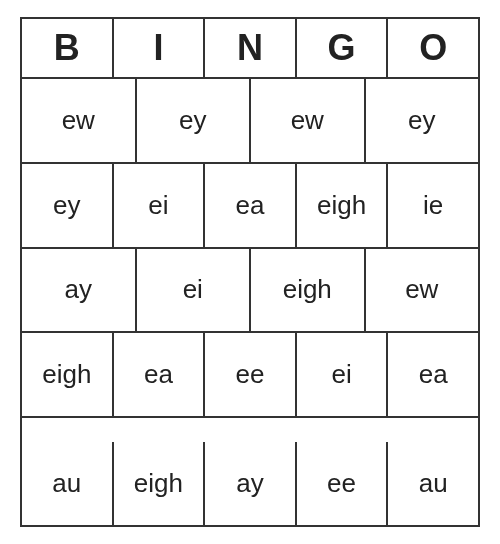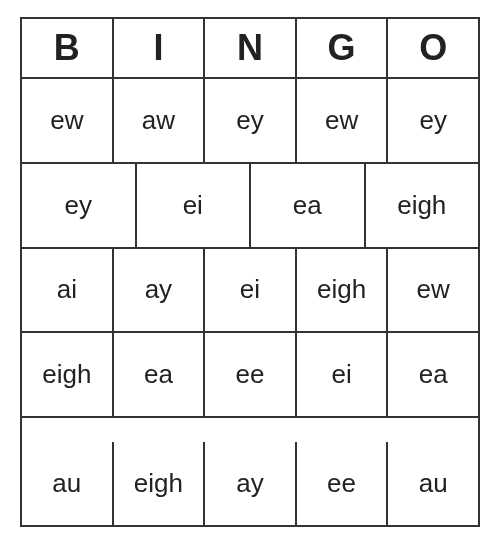--- a/index.html
+++ b/index.html
@@ -87,33 +87,32 @@
   <div class="bingo-header">
   <div class="bingo-header-cell">B</div>
       <div class="bingo-header-cell">I</div>
       <div class="bingo-header-cell">N</div>
       <div class="bingo-header-cell">G</div>
       <div class="bingo-header-cell">O</div>
     </div>
   <div class="bingo-body">
   <div class="bingo-row">
         <div class="bingo-cell">ew</div>
-        <div class="bingo-cell">aw</div>
         <div class="bingo-cell">ey</div>
         <div class="bingo-cell">ew</div>
         <div class="bingo-cell">ey</div>
       </div>
       <div class="bingo-row">
         <div class="bingo-cell">ey</div>
         <div class="bingo-cell">ei</div>
         <div class="bingo-cell">ea</div>
         <div class="bingo-cell">eigh</div>
+        <div class="bingo-cell">ie</div>
       </div>
       <div class="bingo-row">
-        <div class="bingo-cell">ai</div>
         <div class="bingo-cell">ay</div>
         <div class="bingo-cell">ei</div>
         <div class="bingo-cell">eigh</div>
         <div class="bingo-cell">ew</div>
       </div>
       <div class="bingo-row">
         <div class="bingo-cell">eigh</div>
         <div class="bingo-cell">ea</div>
         <div class="bingo-cell">ee</div>
         <div class="bingo-cell">ei</div>

